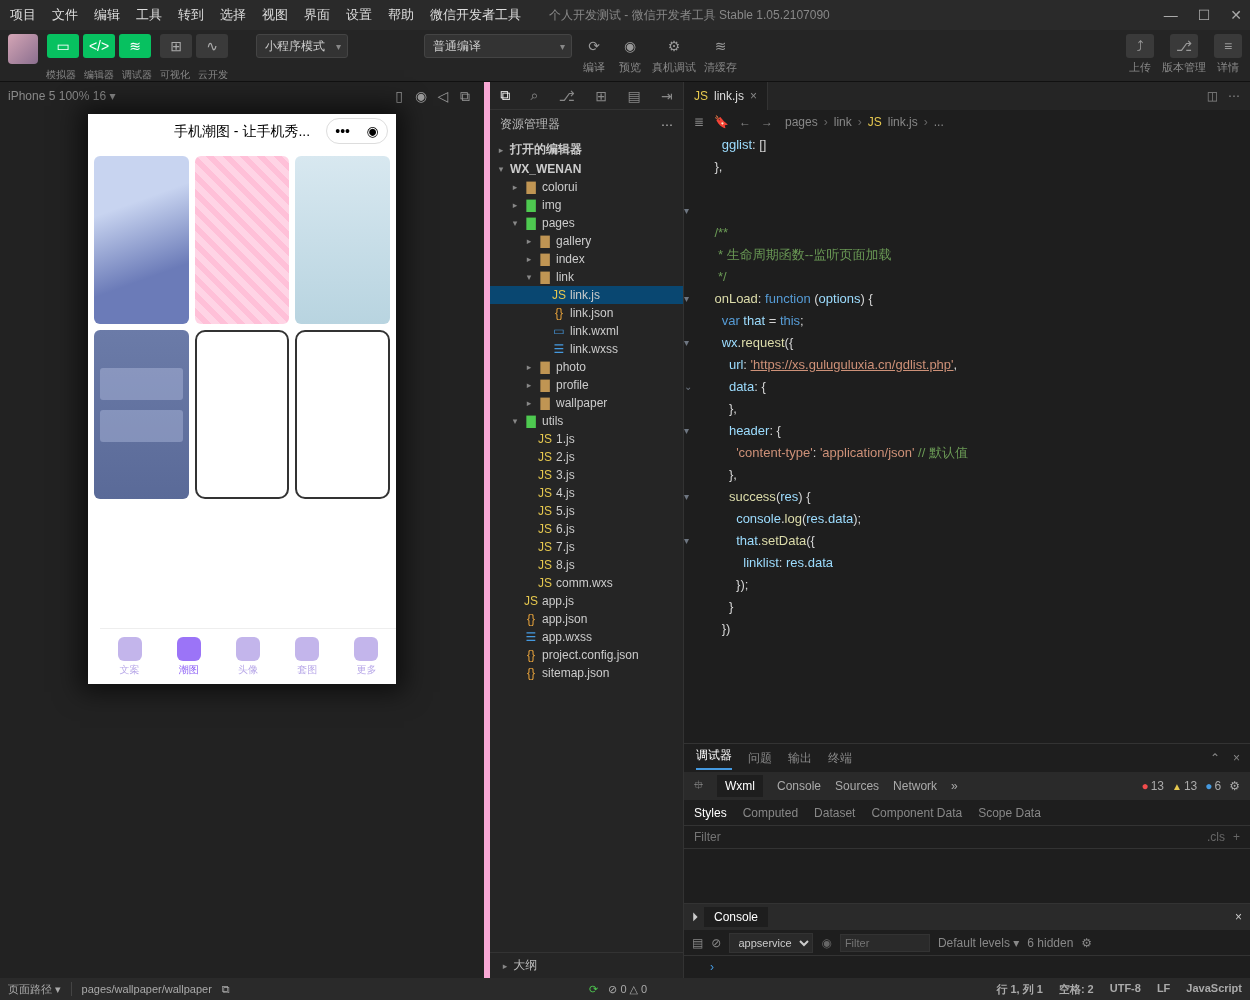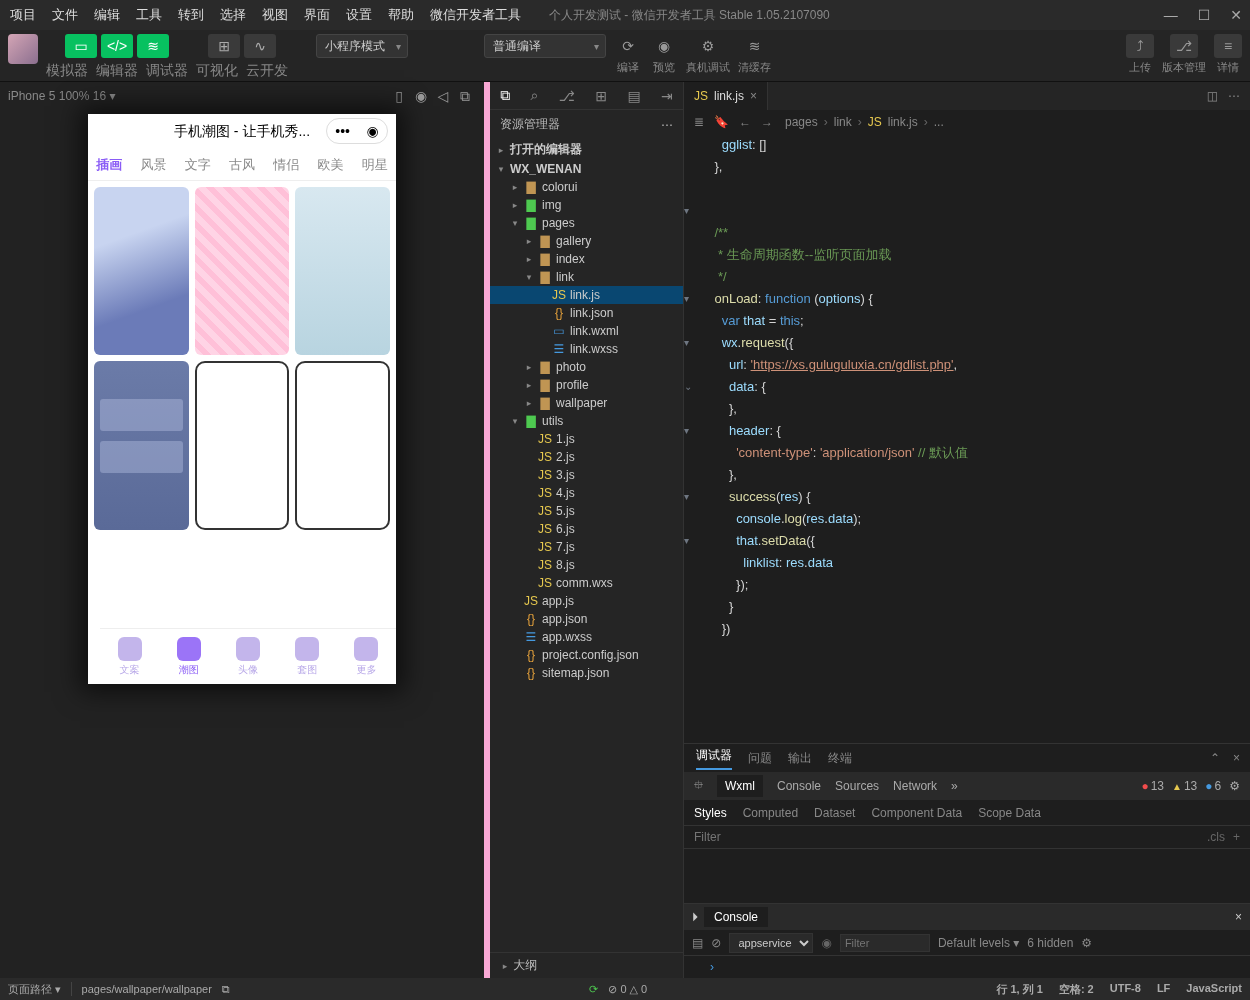--- a/index.html
+++ b/index.html
@@ -10,21 +10,21 @@
 .title-text { color:#888; margin-left:16px; font-size:12px; flex:1; }
 .winbtns { display:flex; gap:20px; color:#aaa; font-size:14px; padding-right:6px;}
 .toolbar { height:52px; background:#252525; border-bottom:1px solid #111; padding:4px 8px; display:flex; align-items:flex-start; gap:8px; }
 .avatar { width:30px; height:30px; border-radius:4px; background:linear-gradient(135deg,#d4a5b5,#8b6f8f); }
 .tb-group { display:flex; flex-direction:column; align-items:center; gap:2px; }
 .tb-btns { display:flex; gap:4px; }
 .tb-btn { width:32px; height:24px; border-radius:3px; display:flex; align-items:center; justify-content:center; color:#fff; font-size:14px;}
 .green { background:#07c160; }
 .grey { background:#3a3a3a; color:#aaa;}
 .tb-label { font-size:11px; color:#888; }
-.labels { display:flex; gap:8px; font-size:14px; color:#888; margin-top:2px;}
+.labels { display:flex; gap:8px; font-size:10px; color:#888; margin-top:8px;}
 .dropdown { background:#333; border:1px solid #444; border-radius:3px; padding:3px 22px 3px 8px; color:#ccc; font-size:12px; position:relative; height:24px; display:flex; align-items:center;}
 .dropdown:after { content:"▾"; position:absolute; right:6px; color:#888; font-size:10px;}
 .ico-btn { width:28px; height:24px; display:flex; align-items:center; justify-content:center; color:#999; font-size:14px;}
 .spacer { flex:1; }
 .main { display:flex; height:calc(100% - 82px - 22px); }
 .left-pane { width:490px; background:#222; display:flex; flex-direction:column; border-right:6px solid #f9a8d4;}
 .left-head { height:28px; padding:0 8px; color:#888; font-size:12px; justify-content:space-between;}
 .left-head .ico-btn { width:22px; }
 .sim { flex:1; display:flex; align-items:flex-start; justify-content:center; padding-top:4px;}
 .phone { width:308px; height:570px; background:#fff; box-shadow:0 0 24px 8px rgba(0,0,0,.6); position:relative; color:#000; }
@@ -142,21 +142,21 @@
       <div class="tb-btn grey">∿</div>
     </div>
     <div class="labels">
       <span>可视化</span>
       <span>云开发</span>
     </div>
   </div>
   <div style="width:12px"></div>
   <div class="dropdown">小程序模式</div>
   <div style="width:60px"></div>
-  <div class="dropdown" style="width:122px">普通编译</div>
+  <div class="dropdown" style="width:148px">普通编译</div>
   <div class="tb-group">
       <div class="ico-btn">⟳</div>
       <span class="tb-label">编译</span>
     </div>
   <div class="tb-group">
       <div class="ico-btn">◉</div>
       <span class="tb-label">预览</span>
     </div>
   <div class="tb-group">
       <div class="ico-btn">⚙</div>
@@ -195,29 +195,20 @@
     </div>
     <div class="sim">
       <div class="phone">
         <div class="apptitle">
           <span>手机潮图 - 让手机秀...</span>
           <div class="capsule">
               <span>•••</span>
               <span>◉</span>
             </div>
         </div>
-        <div class="tabs" id="ptabs">
-            <span class="active">插画</span>
-            <span>风景</span>
-            <span>文字</span>
-            <span>古风</span>
-            <span>情侣</span>
-            <span>欧美</span>
-            <span>明星</span>
-          </div>
         <div class="grid">
           <div class="thumb t1"></div>
           <div class="thumb t2"></div>
           <div class="thumb t3"></div>
           <div class="thumb t4"></div>
           <div class="thumb t5"></div>
           <div class="thumb t6"></div>
         </div>
         <div class="nav" id="pnav">
             <div class="nav-item">

